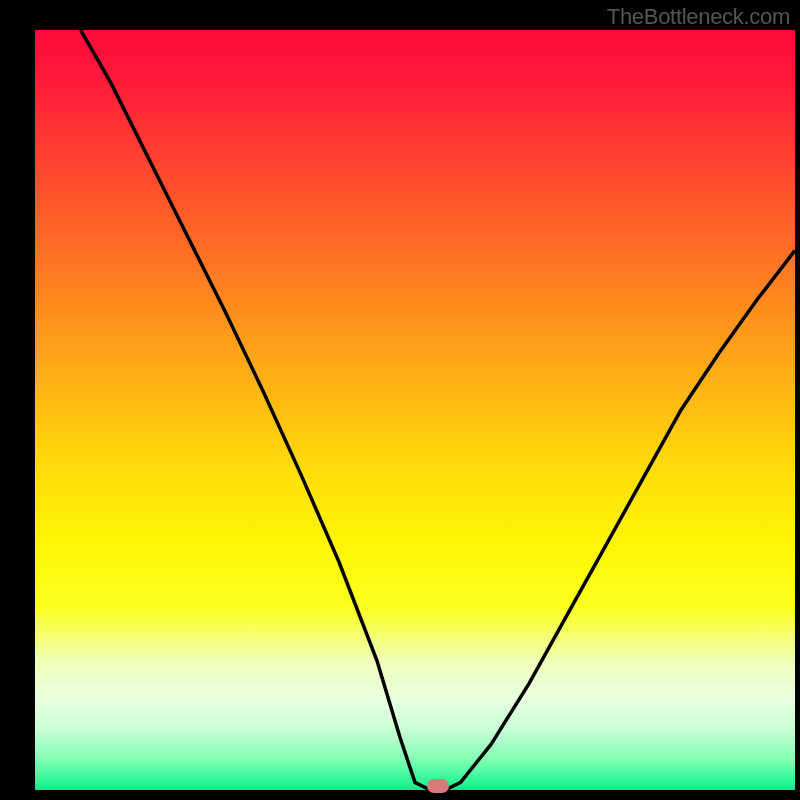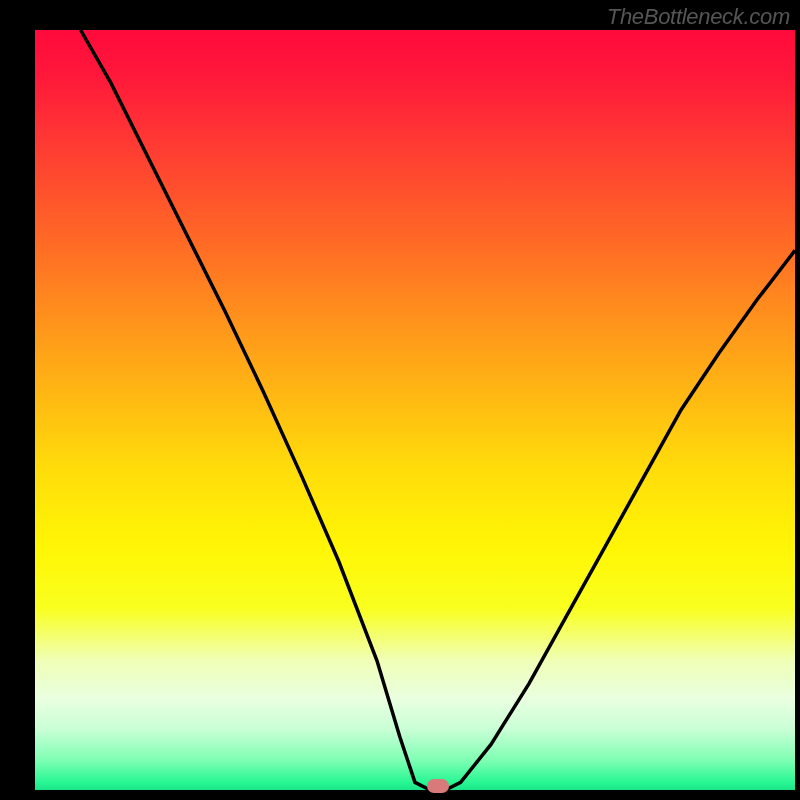--- a/index.html
+++ b/index.html
@@ -18,21 +18,20 @@
   }
   .watermark {
     position: absolute;
     top: 4px;
     right: 10px;
     color: #555;
     font-size: 22px;
     font-weight: 500;
     letter-spacing: -0.3px;
     z-index: 3;
-    font-style: italic;
   }
   .plot-area {
     position: absolute;
     left: 35px;
     top: 30px;
     width: 760px;
     height: 760px;
   }
   .gradient-bg {
     position: absolute;

